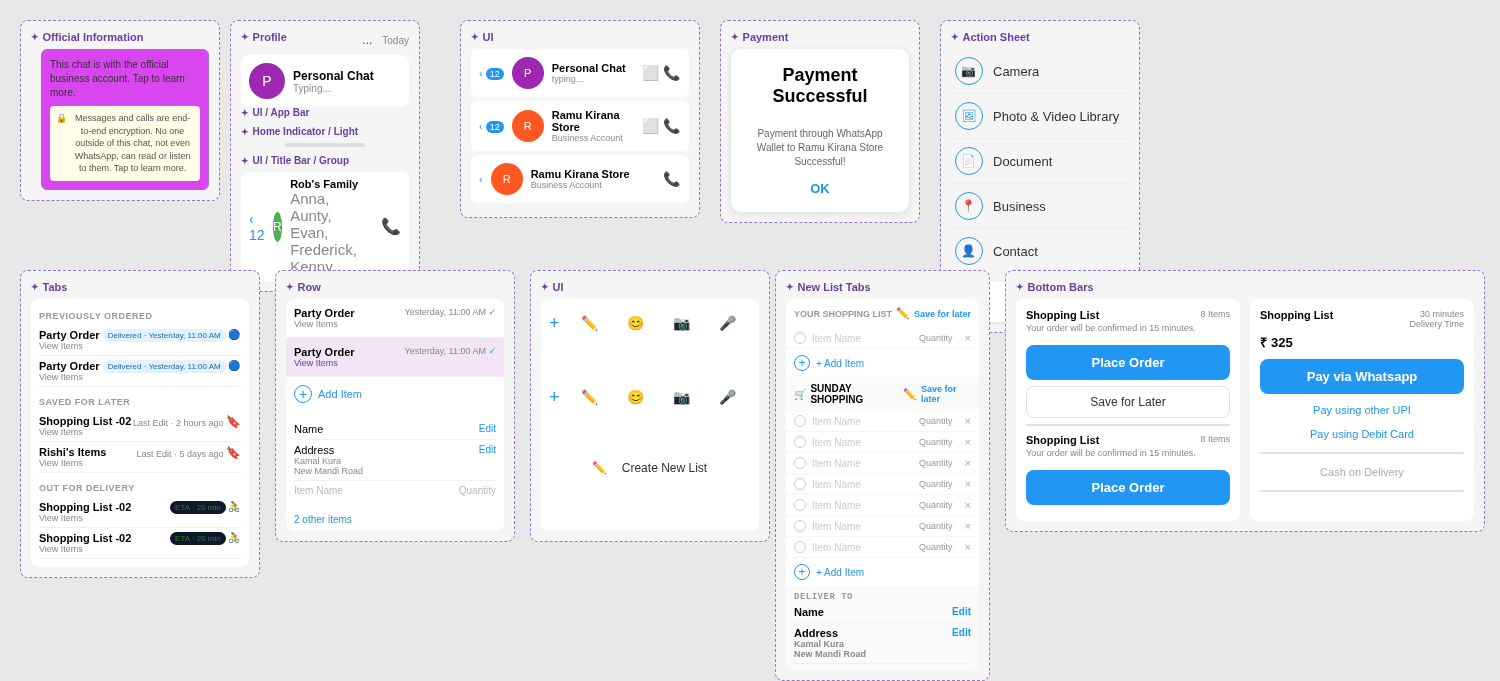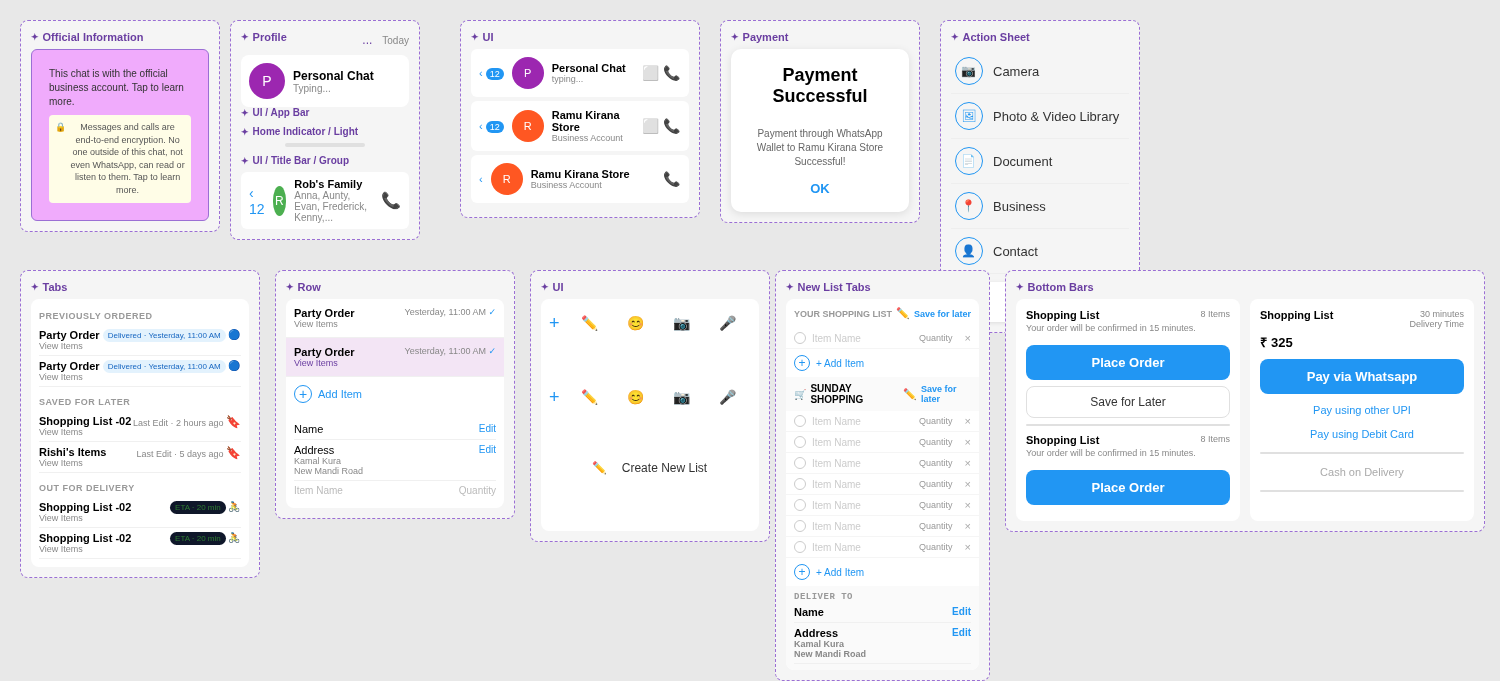--- a/index.html
+++ b/index.html
@@ -37,25 +37,26 @@
       position: absolute;
     }
 
     
     .official-info {
       left: 20px; top: 20px; width: 200px;
     }
     .official-info-inner {
       border: 1px solid #9b6fd4;
       border-radius: 6px;
-      padding: 17px;
-      background: #f0abfc;
+      padding: 8px;
+      background: #d946ef;
       font-size: 10px;
       color: #333;
       line-height: 1.4;
+      margin-left: 10px;
     }
     .lock-notice {
       background: #fffde7;
       border-radius: 4px;
       padding: 6px;
       font-size: 9px;
       color: #555;
       margin-top: 6px;
       text-align: center;
       display: flex;
@@ -334,21 +335,21 @@
       <div class="section-label" style="font-size:10px;">UI / App Bar</div>
     </div>
     <div class="section-label" style="font-size:10px;margin-top:8px;">Home Indicator / Light</div>
     <div class="home-indicator"></div>
     <div class="section-label" style="font-size:10px;margin-top:8px;">UI / Title Bar / Group</div>
     <div class="title-bar-group">
       <span style="color:#2196f3;font-size:14px;">‹ 12</span>
       <div class="group-avatar">R</div>
       <div>
         <div style="font-size:11px;font-weight:700;">Rob's Family</div>
-        <div style="font-size:10px;color:#888;">Anna, Aunty, Evan, Frederick, Kenny,...</div>
+        <div style="font-size:15px;color:#888;">Anna, Aunty, Evan, Frederick, Kenny,...</div>
       </div>
       <span style="color:#2196f3;font-size:16px;margin-left:auto;">📞</span>
     </div>
   </div>
 
   <div class="dashed-box ui-section">
     <div class="section-label">UI</div>
     <div class="chat-list-item">
       <span style="color:#2196f3;font-size:11px;">‹ <span style="background:#2196f3;color:white;border-radius:8px;padding:1px 4px;font-size:9px;">12</span></span>
       <div class="chat-avatar">P</div>
@@ -504,20 +505,21 @@
             <div>Address</div>
             <div style="font-size:9px;color:#888;">Kamal Kura<br>New Mandi Road</div>
           </div>
           <span class="form-edit">Edit</span>
         </div>
         <div class="item-row-input">
           <span>Item Name</span>
           <span>Quantity</span>
         </div>
       </div>
+      <div class="other-items">2 other items</div>
     </div>
   </div>
 
   <div class="dashed-box ui2-section">
     <div class="section-label">UI</div>
     <div style="background:white;border-radius:8px;padding:8px;">
       <div style="display:flex;align-items:center;gap:8px;padding:4px 0;">
         <span style="color:#2196f3;font-size:18px;cursor:pointer;">+</span>
         <div class="toolbar" style="flex:1;">
           <span style="color:#2196f3;">✏️</span>

